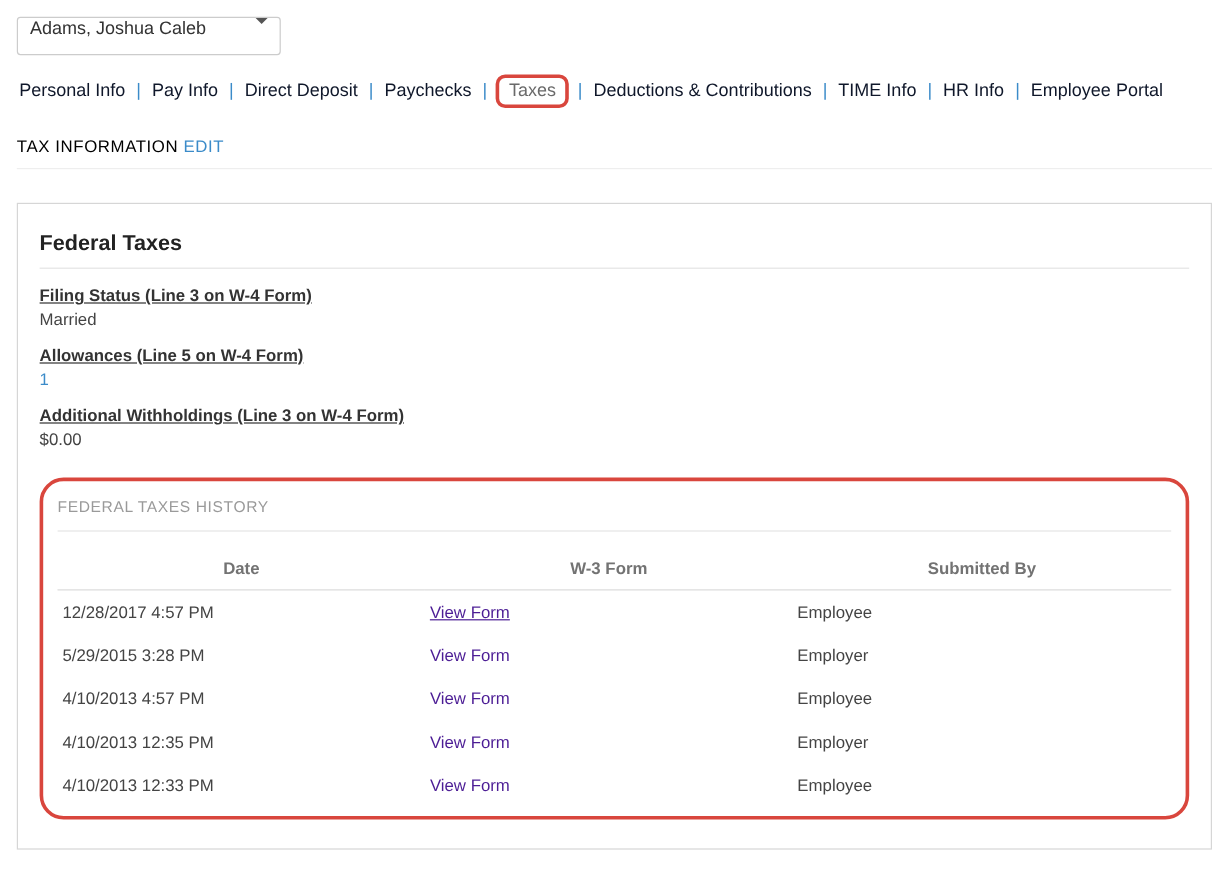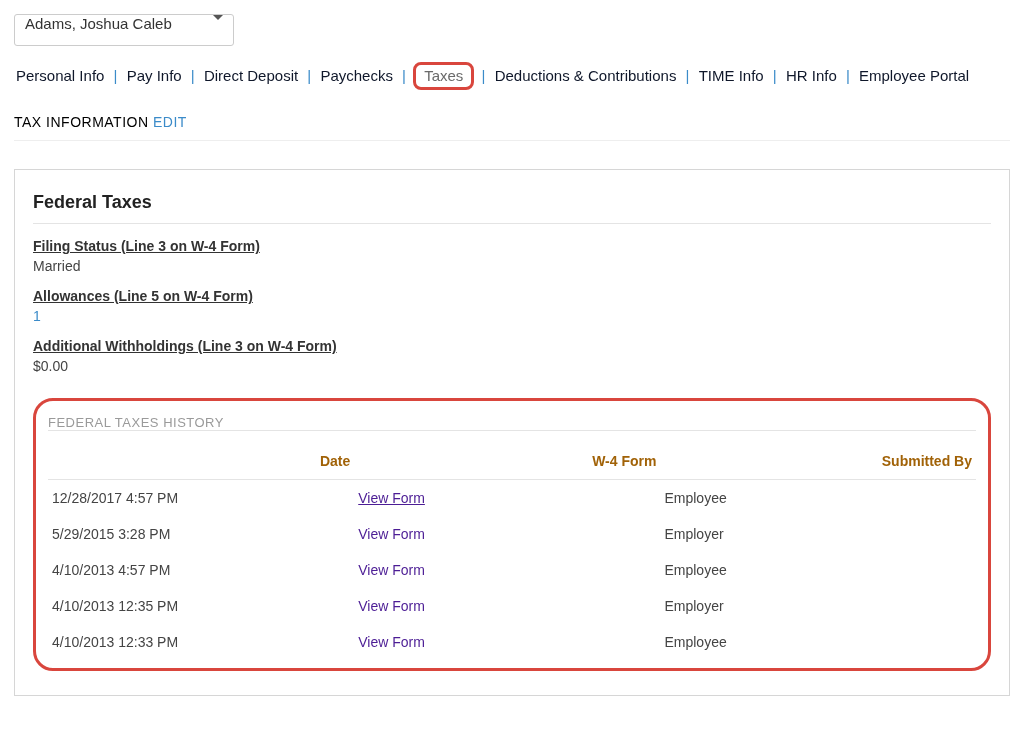--- a/index.html
+++ b/index.html
@@ -109,30 +109,31 @@
     border-radius: 20px;
     padding: 14px 12px 8px 12px;
     position: relative;
   }
   .history-title {
     color: #9a9a9a;
     letter-spacing: 0.5px;
     font-size: 13px;
     margin: 0 0 14px 0;
     border-bottom: 1px solid #e4e4e4;
+    padding-bottom: 12px;
   }
   table.history {
     width: 100%;
     border-collapse: collapse;
     font-size: 14px;
   }
   table.history th {
-    text-align: right;
+    text-align: center;
     font-weight: 700;
-    color: #a16207;
+    color: #737373;
     padding: 8px 4px 10px 4px;
     border-bottom: 1px solid #e4e4e4;
   }
   table.history td {
     padding: 10px 4px;
     color: #444;
     vertical-align: middle;
   }
   table.history td a {
     color: #4c1d95;
@@ -201,21 +202,21 @@
     <div class="field-label">Additional Withholdings (Line 3 on W-4 Form)</div>
     <div class="field-value">$0.00</div>
   </div>
 
   <div class="history-highlight">
     <div class="history-title">FEDERAL TAXES HISTORY</div>
     <table class="history">
       <thead>
         <tr>
           <th class="col-date">Date</th>
-          <th class="col-form">W-4 Form</th>
+          <th class="col-form">W-3 Form</th>
           <th class="col-sub">Submitted By</th>
         </tr>
       </thead>
       <tbody id="history-body">
           <tr>
             <td>12/28/2017 4:57 PM</td>
             <td><a href="#" class="underlined">View Form</a></td>
             <td>Employee</td>
           </tr>
           <tr>

